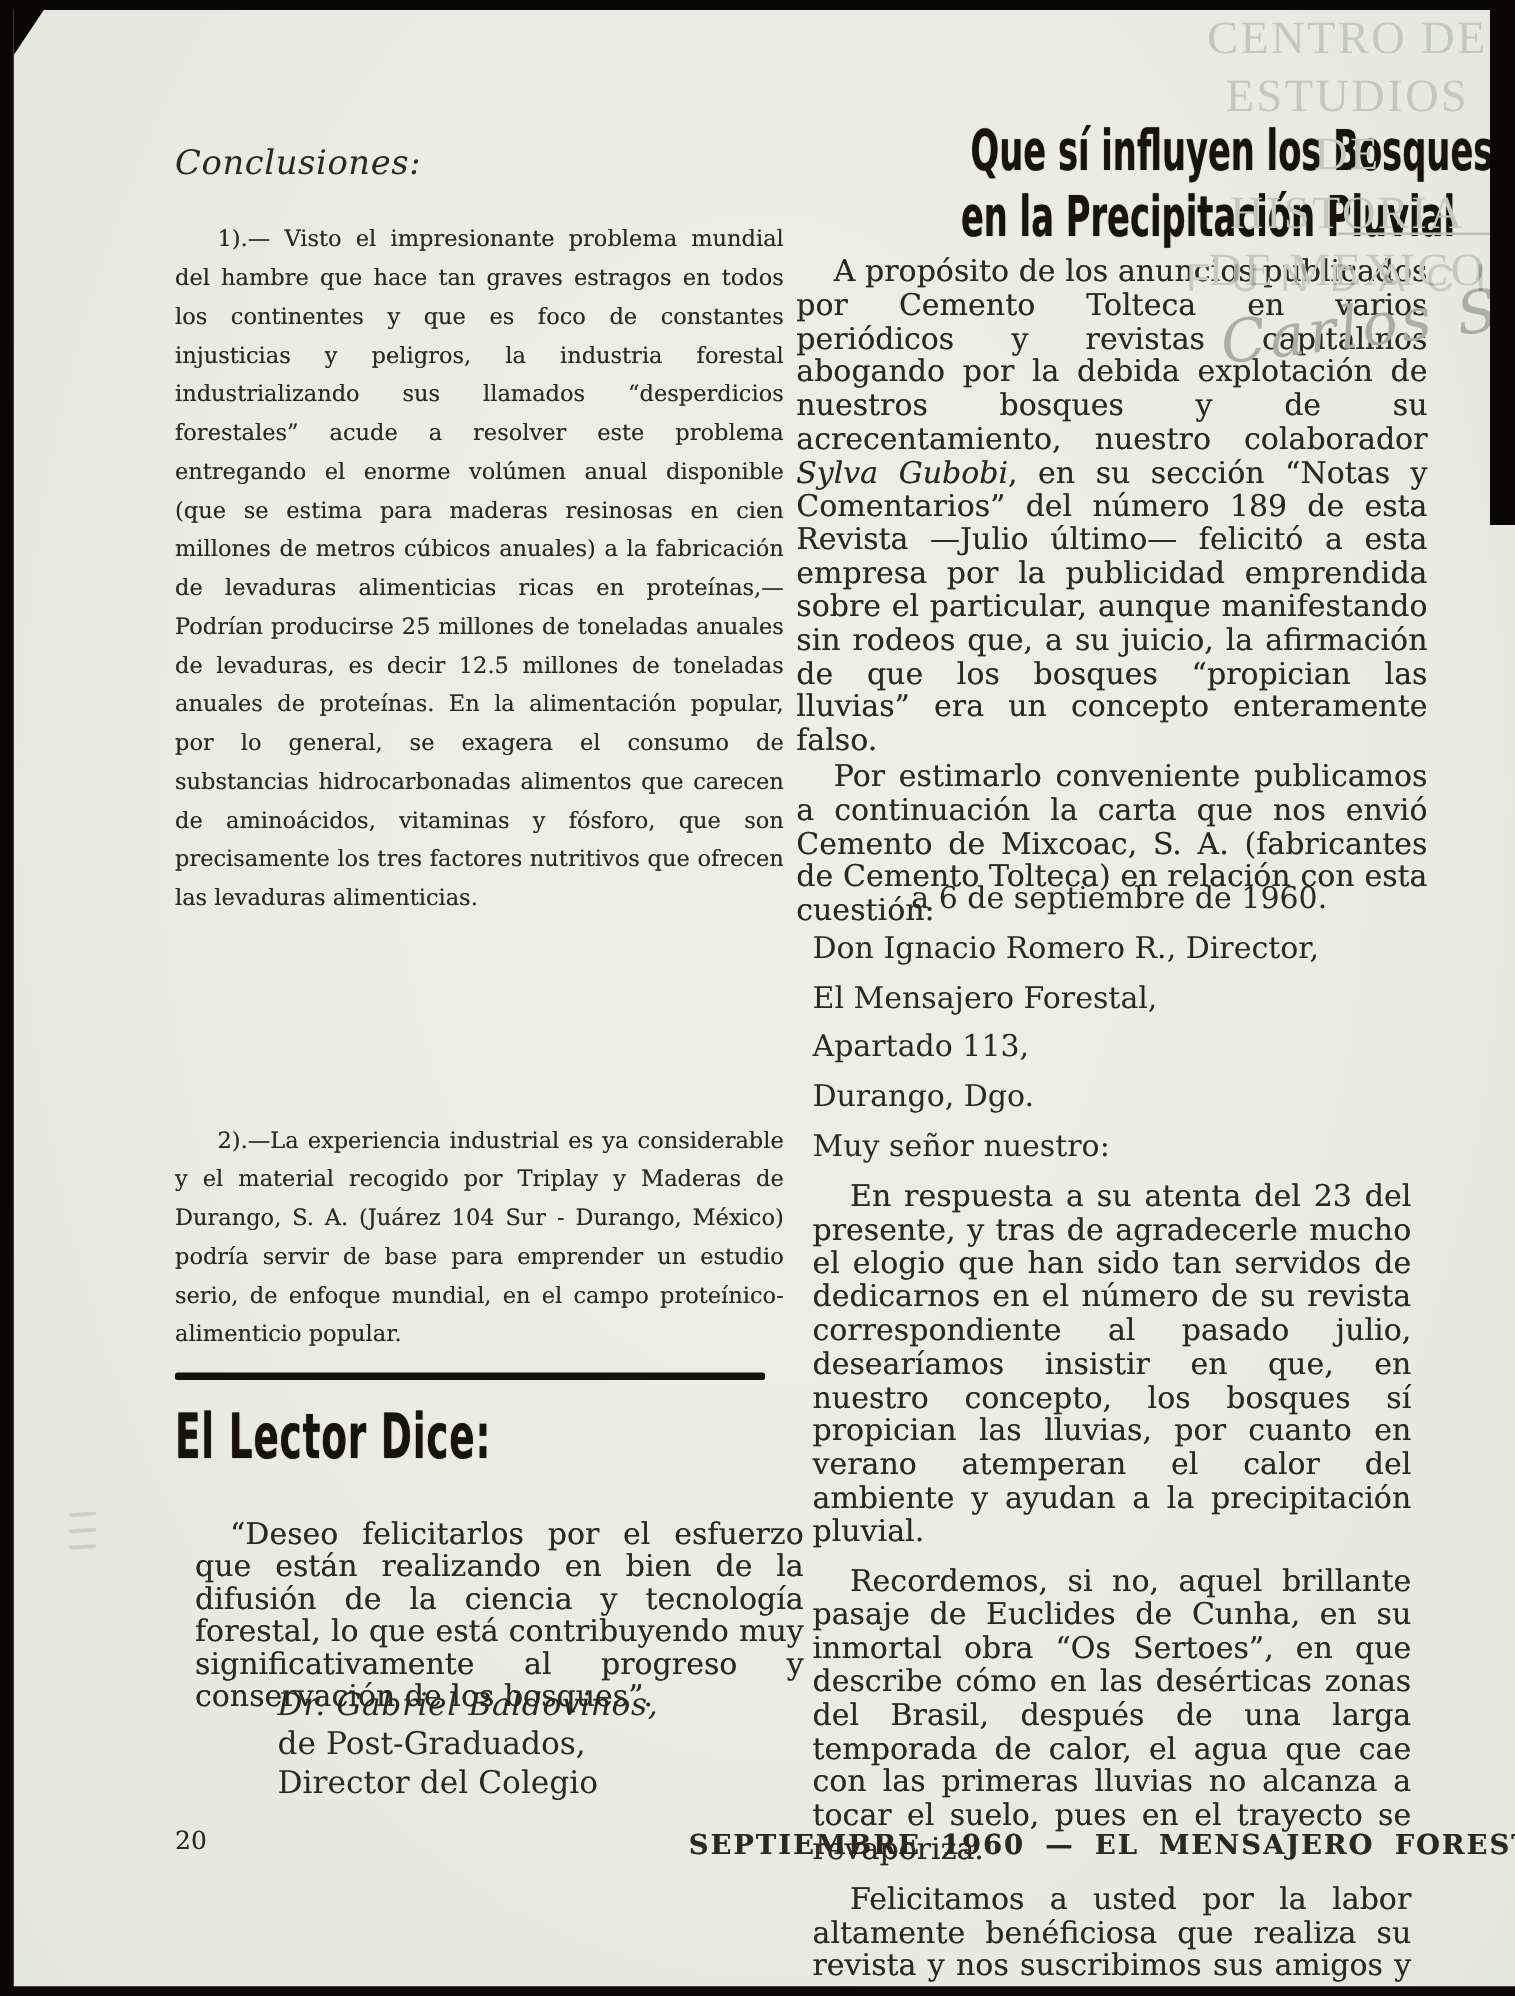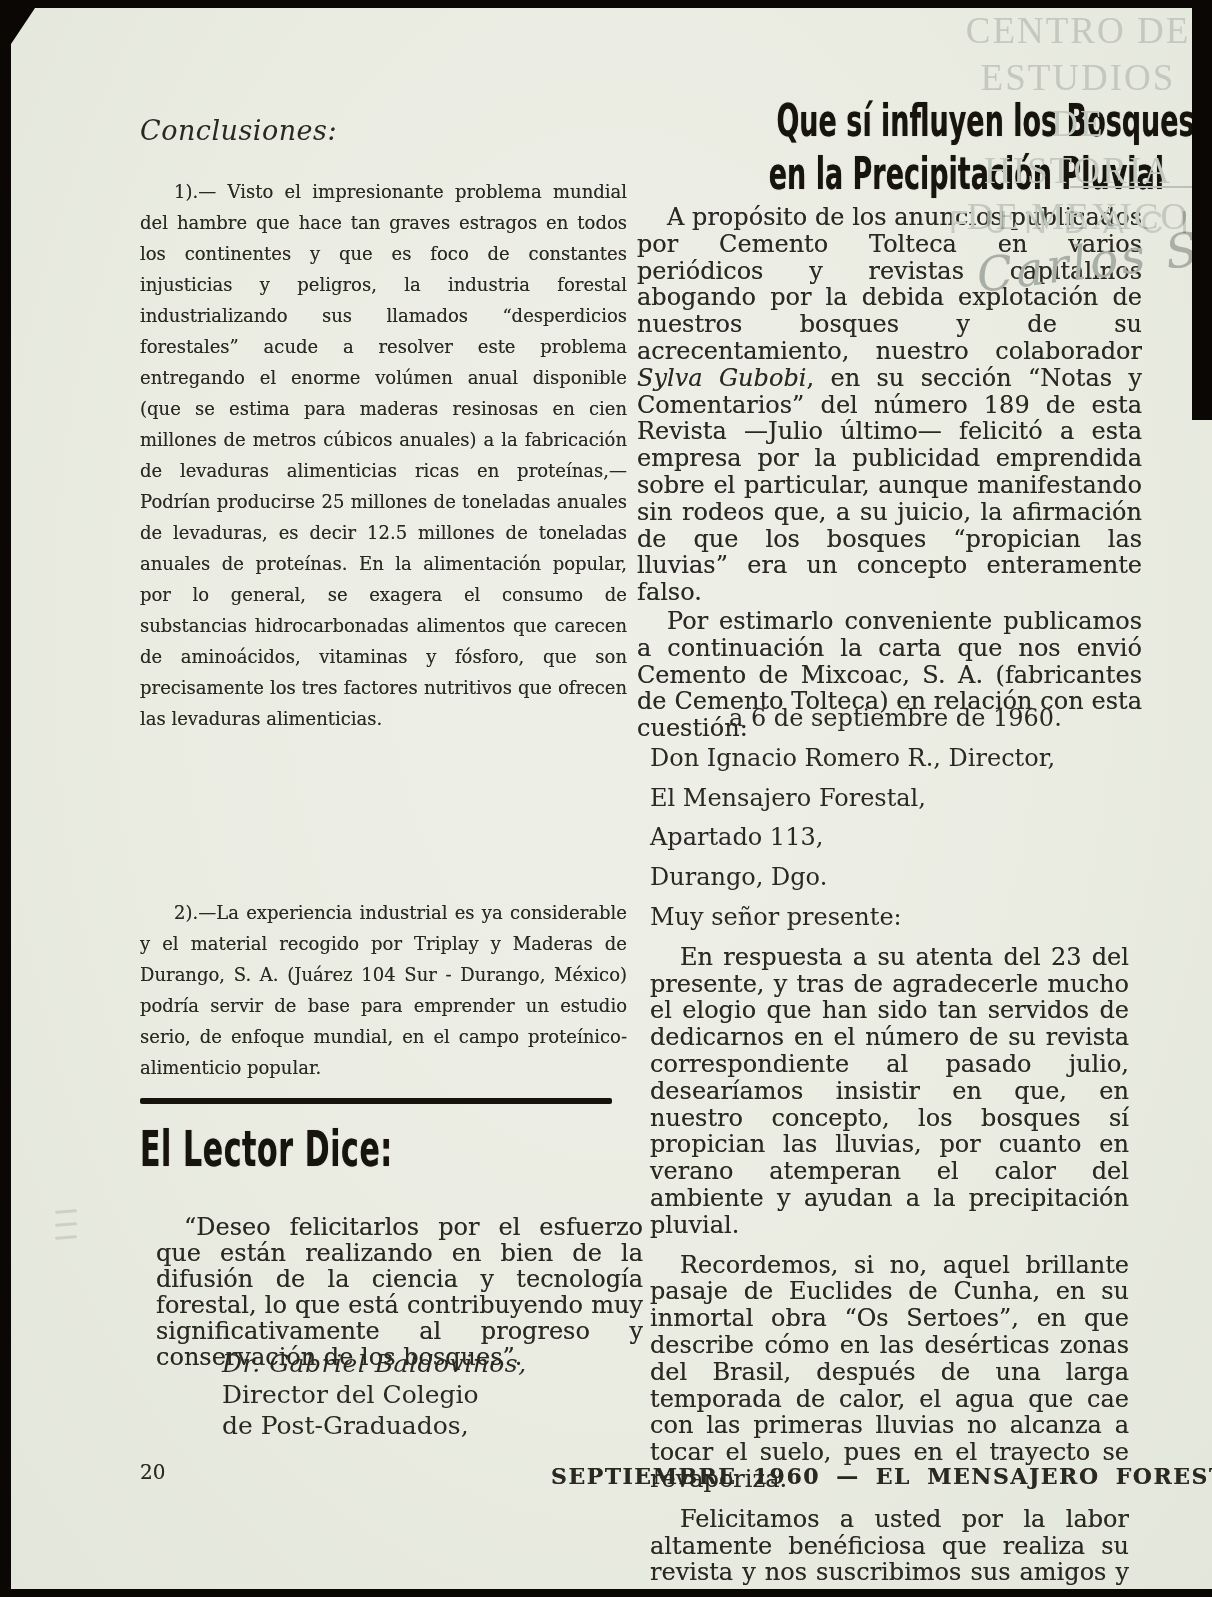--- a/index.html
+++ b/index.html
@@ -116,43 +116,43 @@
     <p class="body-text p-left indent p2">2).—La experiencia industrial es ya considerable y el material recogido por Triplay y Maderas de Durango, S. A. (Juárez 104 Sur - Durango, México) podría servir de base para emprender un estudio serio, de enfoque mundial, en el campo proteínico-alimenticio popular.</p>
 
     <div class="rule"></div>
 
     <div class="reader-heading headline-font">El Lector Dice:</div>
 
     <p class="body-text quote">“Deseo felicitarlos por el esfuerzo que están realizando en bien de la difusión de la ciencia y tecnología forestal, lo que está contribuyendo muy significativamente al progreso y conservación de los bosques”.</p>
 
     <div class="sig-block">
       <div class="sig-name">Dr. Gabriel Baldovinos,</div>
+      <div>de Post-Graduados,</div>
       <div>Director del Colegio</div>
-      <div>de Post-Graduados,</div>
     </div>
   </div>
 
   <div class="col-right">
     <div class="headline headline-font">
       <span class="hl-inner">Que sí influyen los Bosques</span><br>
       <span class="hl-inner">en la Precipitación Pluvial</span>
     </div>
 
     <div class="article-paras">
       <p class="body-text p-right r-indent"><span>A propósito de los anuncios publicados por Cemento Tolteca en varios periódicos y revistas capitalinos abogando por la debida explotación de nuestros bosques y de su acrecentamiento, nuestro colaborador </span><span class="em">Sylva Gubobi</span><span>, en su sección “Notas y Comentarios” del número 189 de esta Revista —Julio último— felicitó a esta empresa por la publicidad emprendida sobre el particular, aunque manifestando sin rodeos que, a su juicio, la afirmación de que los bosques “propician las lluvias” era un concepto enteramente falso.</span></p>
       <p class="body-text p-right r-indent">Por estimarlo conveniente publicamos a continuación la carta que nos envió Cemento de Mixcoac, S. A. (fabricantes de Cemento Tolteca) en relación con esta cuestión:</p>
     </div>
 
     <div class="letter">
       <p class="date-line">a 6 de septiembre de 1960.</p>
       <p>Don Ignacio Romero R., Director,</p>
       <p>El Mensajero Forestal,</p>
       <p>Apartado 113,</p>
       <p>Durango, Dgo.</p>
-      <p>Muy señor presente:</p>
+      <p>Muy señor nuestro:</p>
       <p class="body-text body-par r-indent">En respuesta a su atenta del 23 del presente, y tras de agradecerle mucho el elogio que han sido tan servidos de dedicarnos en el número de su revista correspondiente al pasado julio, desearíamos insistir en que, en nuestro concepto, los bosques sí propician las lluvias, por cuanto en verano atemperan el calor del ambiente y ayudan a la precipitación pluvial.</p>
       <p class="body-text body-par spaced r-indent">Recordemos, si no, aquel brillante pasaje de Euclides de Cunha, en su inmortal obra “Os Sertoes”, en que describe cómo en las desérticas zonas del Brasil, después de una larga temporada de calor, el agua que cae con las primeras lluvias no alcanza a tocar el suelo, pues en el trayecto se revaporiza.</p>
       <p class="body-text body-par spaced r-indent">Felicitamos a usted por la labor altamente benéficiosa que realiza su revista y nos suscribimos sus amigos y Affmos., muy Attos. y Ss. Ss.</p>
       <p class="company">CEMENTO DE MIXCOAC, S. A.</p>
       <p class="signer">Kenneth Bannister,</p>
       <p class="signer">Gerente Kenneth.</p>
     </div>
   </div>
 
   <div class="footer-pagenum">20</div>

